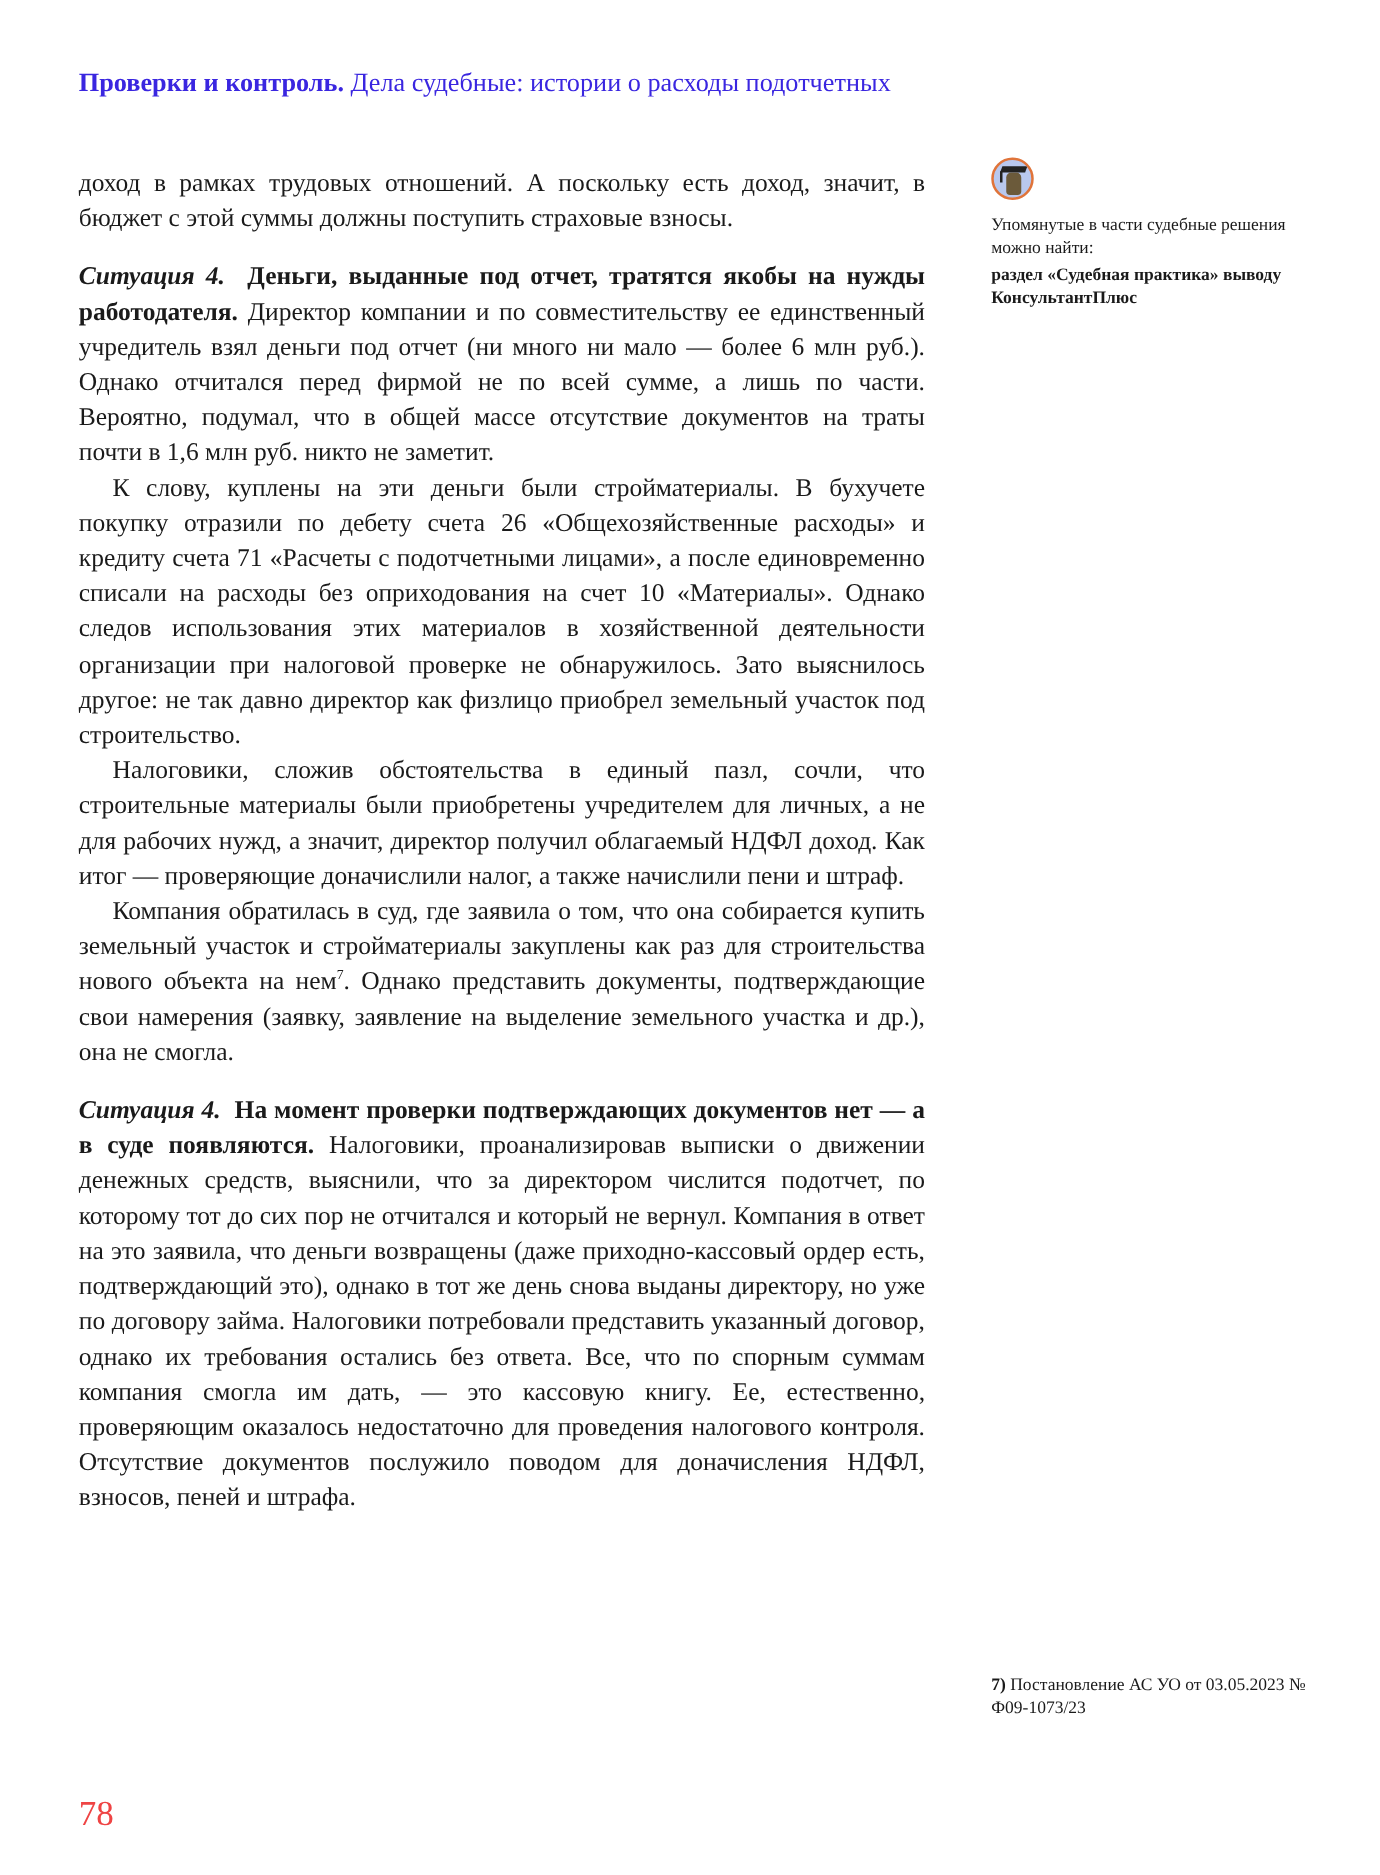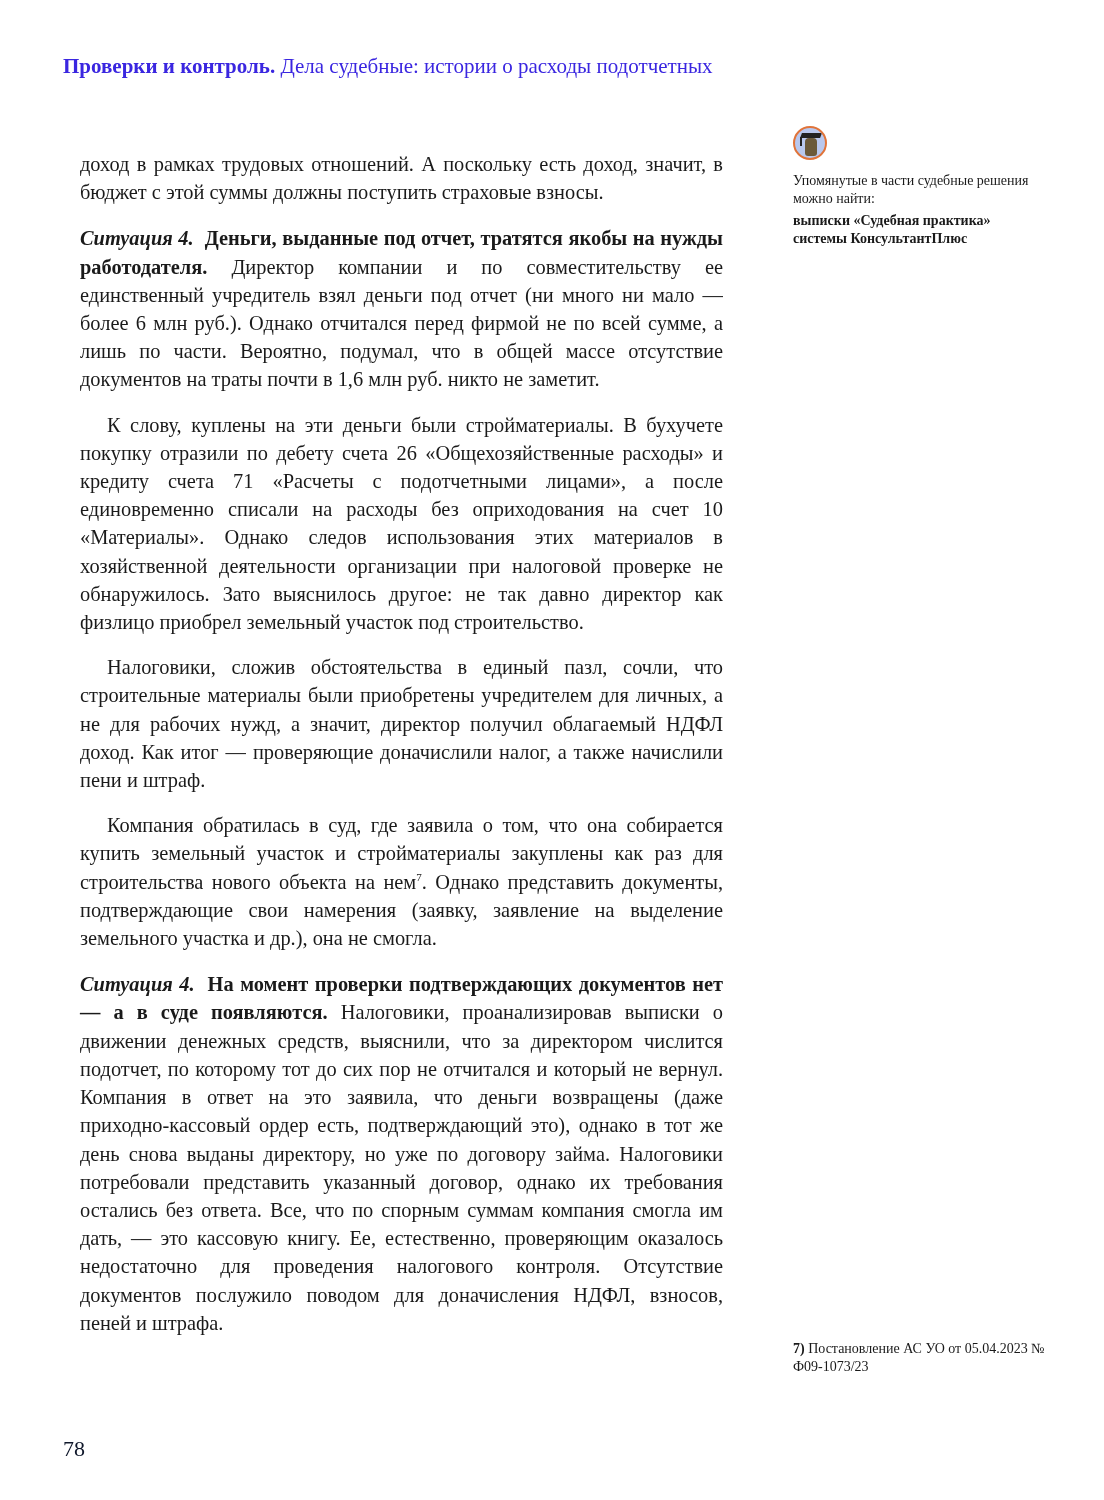--- a/index.html
+++ b/index.html
@@ -9,21 +9,21 @@
     font-family: "Liberation Serif", "DejaVu Serif", serif;
     font-size: 21px; color: #3a26e0; white-space: nowrap;
   }
   .running-head b { font-weight: bold; }
   .main {
     position: absolute; left: 63px; top: 133px; width: 677px;
     font-family: "Liberation Serif", "DejaVu Serif", serif;
     font-size: 20.4px; line-height: 28.2px; color: #1a1a1a;
     text-align: justify; hyphens: manual;
   }
-  .main p { margin: 17px; }
+  .main p { margin: 0; }
   .main p.indent { text-indent: 27px; }
   .main p.gap { margin-top: 18px; }
   .sit-label { font-style: italic; font-weight: bold; }
   .sit-title { font-weight: bold; }
   sup.fn { font-size: 11px; vertical-align: super; line-height: 0; }
   .sidebar {
     position: absolute; left: 793px; top: 126px; width: 240px;
     font-family: "Liberation Serif", "DejaVu Serif", serif;
     font-size: 14px; line-height: 18px; color: #1a1a1a;
   }
@@ -39,21 +39,21 @@
   .sidebar .note-bold { margin-top: 4px; font-weight: bold; }
   .footnote {
     position: absolute; left: 793px; top: 1340px; width: 260px;
     font-family: "Liberation Serif", "DejaVu Serif", serif;
     font-size: 14px; line-height: 18px; color: #1a1a1a;
   }
   .footnote b { font-weight: bold; }
   .page-number {
     position: absolute; left: 63px; top: 1436px;
     font-family: "Liberation Serif", "DejaVu Serif", serif;
-    font-size: 22px; color: #0f172a; text-align: right;
+    font-size: 28px; color: #ef4444; text-align: right;
   }
 </style>
 </head>
 <body>
 
 <div class="running-head">
   <b>Проверки и контроль.</b>
   <span>Дела судебные: истории о расходы подотчетных</span>
 </div>
 
@@ -78,21 +78,21 @@
   </p>
 </div>
 
 <div class="sidebar">
   <div class="avatar">
     <div class="cap"></div>
       <div class="tassel"></div>
       <div class="face"></div>
   </div>
   <p class="note">Упомянутые в части судебные решения можно найти:</p>
-  <p class="note note-bold">выписки «Судебная практика» системы КонсультантПлюс</p>
+  <p class="note note-bold">раздел «Судебная практика» выводу КонсультантПлюс</p>
 </div>
 
 <div class="footnote">
   <b>7)</b>
-  <span>Постановление АС УО от 05.04.2023 № Ф09-1073/23</span>
+  <span>Постановление АС УО от 03.05.2023 № Ф09-1073/23</span>
 </div>
 
 <div class="page-number">78</div>
 
 </body></html>

